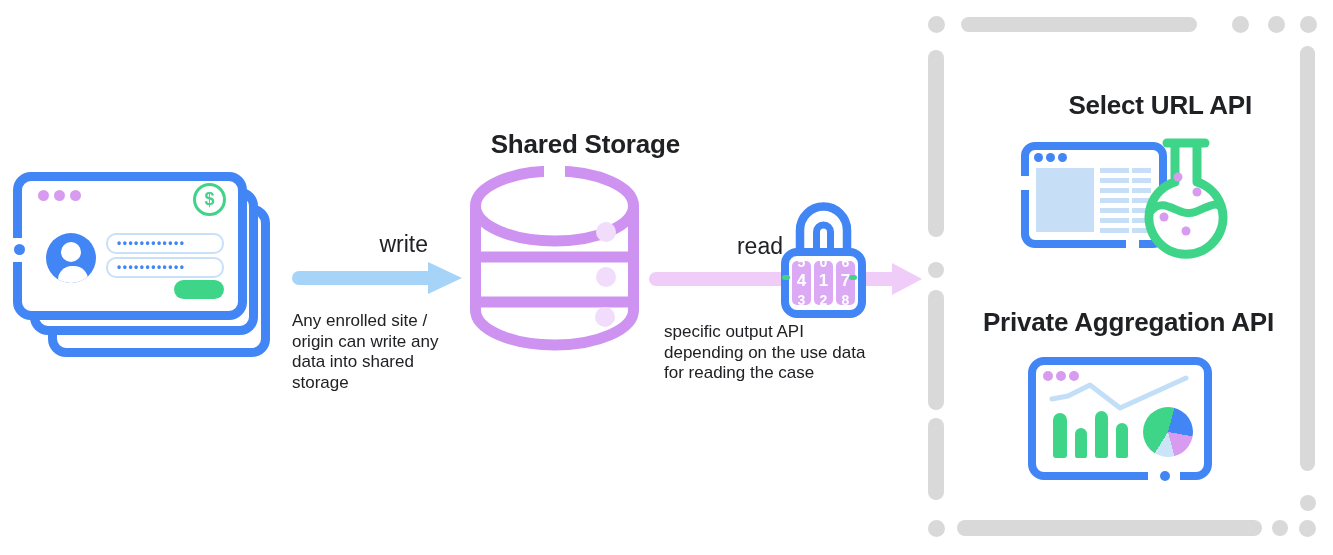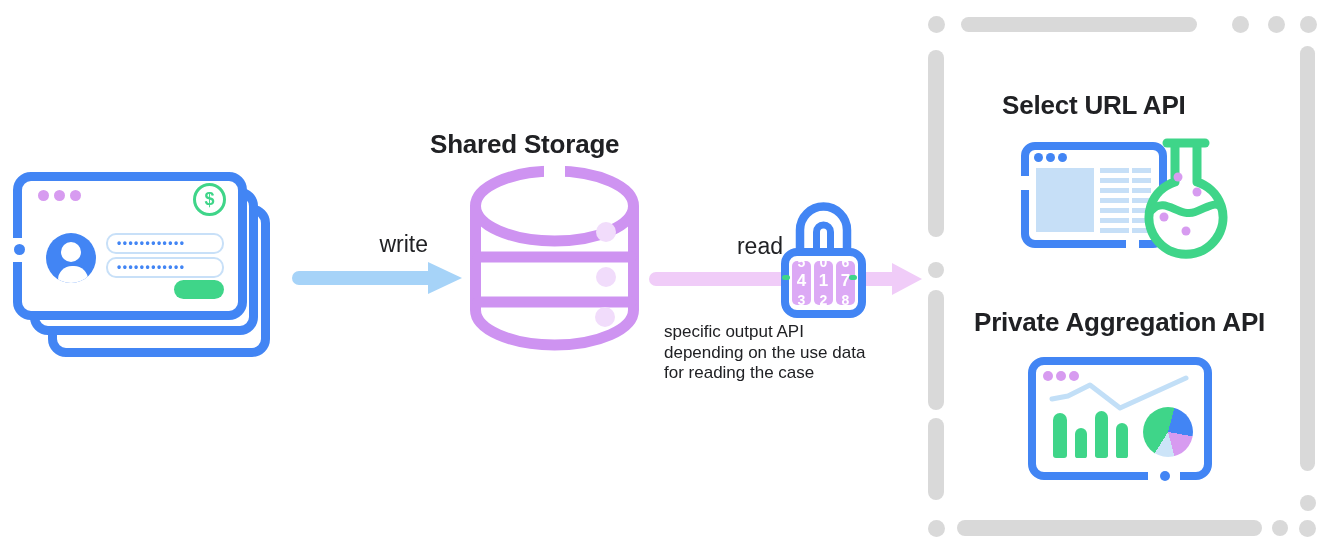--- a/index.html
+++ b/index.html
@@ -4,21 +4,21 @@
 <style>
   html,body{margin:0;padding:0;background:#fff;}
   .stage{position:relative;width:1333px;height:555px;background:#fff;overflow:hidden;
          font-family:"Liberation Sans",sans-serif;color:var(--text-dark,#202124);}
   .abs{position:absolute;}
   
   .win{position:absolute;background:#fff;border:9px solid var(--blue,#4285F4);
        border-radius:18px;box-sizing:border-box;}
   .cdot{position:absolute;border-radius:50%;}
   .heading{position:absolute;font-weight:bold;font-size:26px;letter-spacing:-0.2px;
-           color:var(--text-dark,#202124);text-align:left;white-space:nowrap;}
+           color:var(--text-dark,#202124);text-align:right;white-space:nowrap;}
   .flow-label{position:absolute;font-size:23px;color:var(--text-dark,#202124);text-align:right;}
   .note{position:absolute;font-size:17px;line-height:20.5px;color:var(--text-dark,#202124);}
   .input{position:absolute;background:#fff;border:2px solid #C8E0F8;border-radius:10px;box-sizing:border-box;}
   .pw{display:block;color:var(--blue,#4285F4);font-size:12px;letter-spacing:1.5px;
       line-height:16px;padding-left:9px;font-weight:bold;}
   .btn-green{position:absolute;background:var(--green,#3FD589);border-radius:9.5px;}
   .dollar{position:absolute;width:33px;height:33px;border:3.5px solid var(--green,#3FD589);
           border-radius:50%;box-sizing:border-box;text-align:center;
           font-weight:bold;font-size:18px;line-height:26px;color:var(--green,#3FD589);}
   .avatar{position:absolute;width:50px;height:50px;border-radius:50%;
@@ -75,20 +75,26 @@
   </div>
 
   <div class="cover" style="left:11px;top:238px;width:13px;height:24px;"></div>
   <span class="cdot" style="left:14px;top:244px;width:11px;height:11px;background:var(--blue,#4285F4);"></span>
 
   <div class="flow-label" style="left:328px;top:231px;width:100px;">write</div>
   <svg style="left:292px;top:256px;" width="175" height="44" viewBox="0 0 175 44">
     <line x1="7" y1="22" x2="136" y2="22" stroke-width="14" stroke-linecap="round" style="stroke:var(--write-arrow-blue,#A6D3F8);"></line>
     <polygon points="136,6 170,22 136,38" style="fill:var(--write-arrow-blue,#A6D3F8);"></polygon>
   </svg>
+  <div class="note" style="left:292px;top:311px;">
+    <div>Any enrolled site /</div>
+    <div>origin can write any</div>
+    <div>data into shared</div>
+    <div>storage</div>
+  </div>
 
   <div class="heading" style="left:430px;top:129px;width:250px;">Shared Storage</div>
   <svg style="left:455px;top:155px;" width="200" height="200" viewBox="0 0 200 200">
     <ellipse cx="99.5" cy="51" rx="79" ry="35" fill="none" stroke-width="11" style="stroke:var(--storage-purple,#CE93F1);"></ellipse>
     <rect x="89" y="6" width="21" height="18" fill="#fff"></rect>
     <path d="M 20.5,51 L 20.5,155 A 79,35 0 0 0 178.5,155 L 178.5,51" fill="none" stroke-width="11" style="stroke:var(--storage-purple,#CE93F1);"></path>
     <line x1="23" y1="102" x2="176" y2="102" stroke-width="11" stroke-linecap="round" style="stroke:var(--storage-purple,#CE93F1);"></line>
     <line x1="23" y1="147" x2="176" y2="147" stroke-width="11" stroke-linecap="round" style="stroke:var(--storage-purple,#CE93F1);"></line>
     <circle cx="151" cy="77" r="10" style="fill:var(--storage-dot,#F1DCFB);"></circle>
     <circle cx="151" cy="122" r="10" style="fill:var(--storage-dot,#F1DCFB);"></circle>

